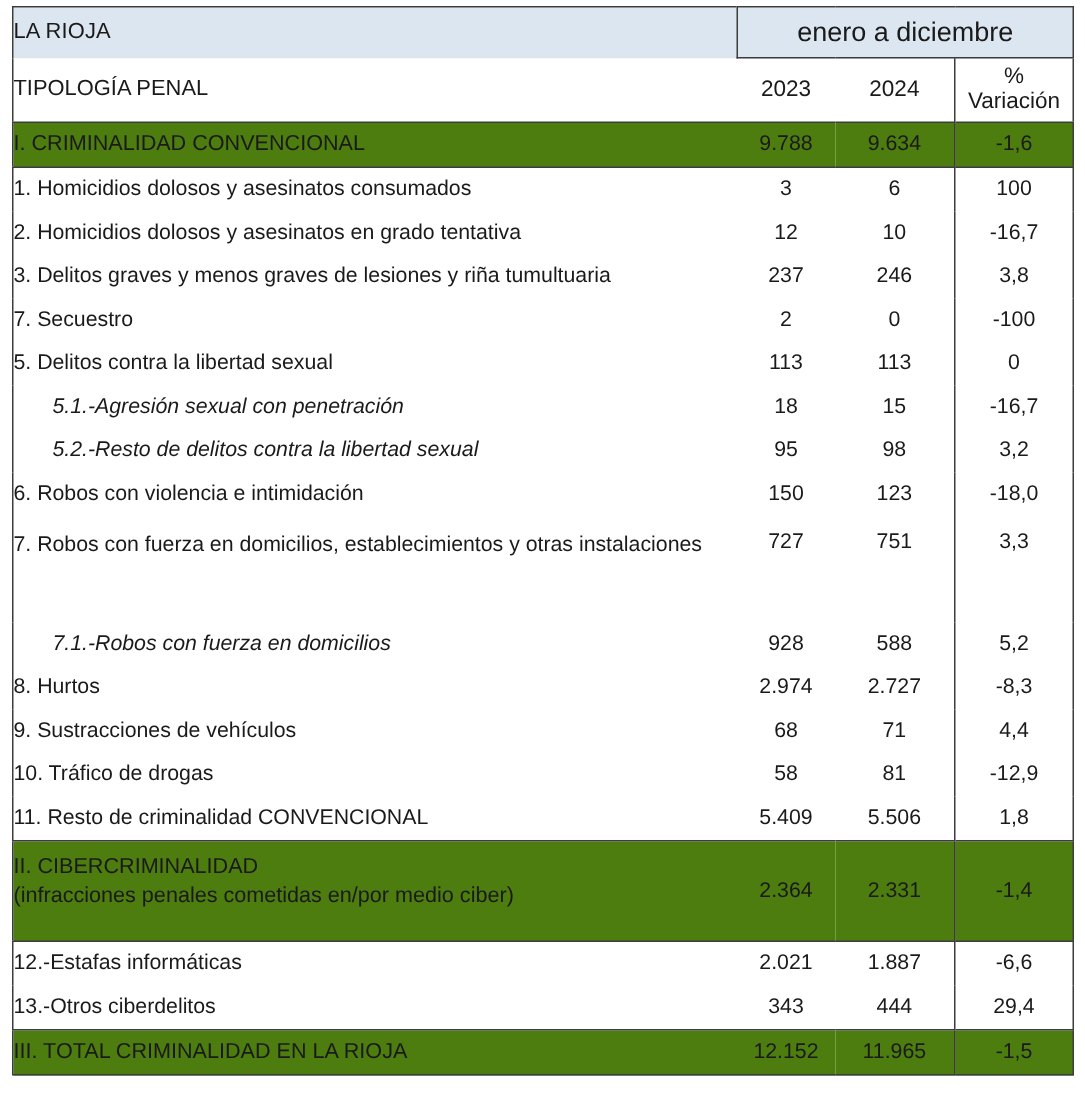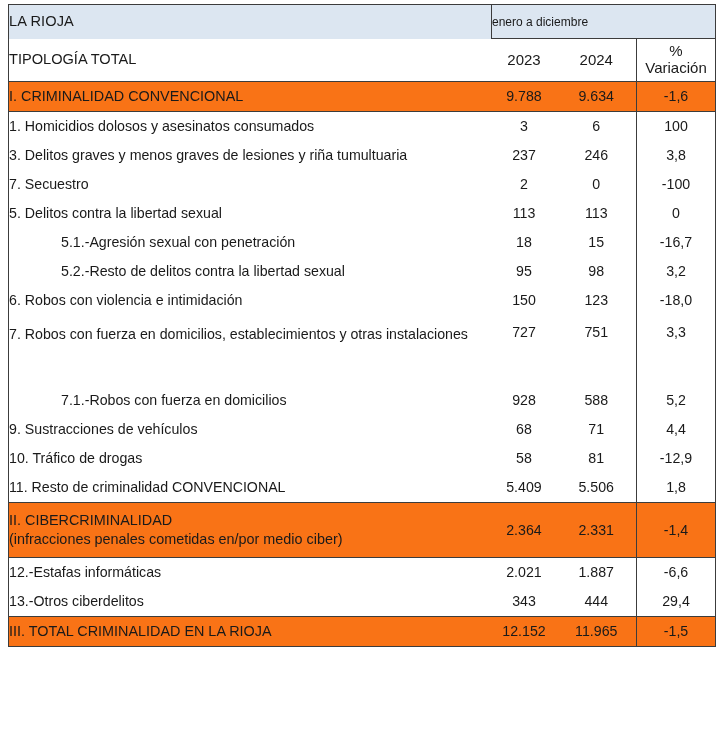--- a/index.html
+++ b/index.html
@@ -64,65 +64,65 @@
   
   .hdr-region td {
     background: #dce6f1;
     height: 33px;
   }
   .hdr-region .lbl {
     font-size: 14.6px;
     letter-spacing: .1px;
   }
   .hdr-region .period {
-    text-align: left;
+    text-align: center;
     border-left: 1px solid #3c3c3c;
     border-bottom: 1px solid #3c3c3c;
-    font-size: 12px;
+    font-size: 18px;
   }
 
   .hdr-cols td {
     background: #ffffff;
     height: 36px;
     border-bottom: 1px solid #3c3c3c;
     border-top: 1px solid #3c3c3c;
   }
   .hdr-cols .lbl { font-size: 14.6px; }
   .hdr-cols .num { font-size: 15px; }
   .hdr-cols .num.two-line {
     line-height: 1.12;
     padding-top: 3px;
     padding-bottom: 3px;
   }
 
   
   tr.section td {
-    background: #f97316;
+    background: #4d7c0f;
     height: 29px;
   }
   tr.section .lbl { font-size: 14.4px; }
   tr.section.top-rule td { border-top: 1px solid #3c3c3c; }
   tr.section.bottom-rule td { border-bottom: 1px solid #3c3c3c; }
 
   
   tr.data td {
     background: #ffffff;
     height: 29px;
   }
 
-  tr.indent .lbl { padding-left: 52px; }
+  tr.indent .lbl { padding-left: 26px; font-style: italic; }
 
   
   tr.tall td { height: 62px; vertical-align: top; }
   tr.tall .lbl { line-height: 2.0; padding-top: 5px; }
   tr.tall .num { padding-top: 9px; vertical-align: top; }
 
   
   tr.section.tall2 td { height: 46px; vertical-align: middle; }
-  tr.section.tall2 .lbl { line-height: 1.34; padding-top: 4px; padding-bottom: 4px; }
+  tr.section.tall2 .lbl { line-height: 1.34; padding-top: 4px; padding-bottom: 16px; }
 
   .sub { display: block; }
 </style>
 </head>
 <body>
 
 <div class="page">
 
   <table class="crime-table">
     <colgroup>
@@ -132,21 +132,21 @@
       <col class="c-var">
     </colgroup>
     <tbody>
 
       <tr class="hdr-region">
         <td class="lbl">LA RIOJA</td>
         <td class="period" colspan="3">enero a diciembre</td>
       </tr>
 
       <tr class="hdr-cols">
-        <td class="lbl">TIPOLOGÍA TOTAL</td>
+        <td class="lbl">TIPOLOGÍA PENAL</td>
         <td class="num">2023</td>
         <td class="num">2024</td>
         <td class="num var two-line">
           <span class="sub">%</span>
           <span class="sub">Variación</span>
         </td>
       </tr>
 
     <tr class="section top-rule bottom-rule">
           <td class="lbl">I. CRIMINALIDAD CONVENCIONAL</td>
@@ -154,20 +154,26 @@
           <td class="num">9.634</td>
           <td class="num var">-1,6</td>
         </tr>
         <tr class="data">
           <td class="lbl">1. Homicidios dolosos y asesinatos consumados</td>
           <td class="num">3</td>
           <td class="num">6</td>
           <td class="num var">100</td>
         </tr>
         <tr class="data">
+          <td class="lbl">2. Homicidios dolosos y asesinatos en grado tentativa</td>
+          <td class="num">12</td>
+          <td class="num">10</td>
+          <td class="num var">-16,7</td>
+        </tr>
+        <tr class="data">
           <td class="lbl">3. Delitos graves y menos graves de lesiones y riña tumultuaria</td>
           <td class="num">237</td>
           <td class="num">246</td>
           <td class="num var">3,8</td>
         </tr>
         <tr class="data">
           <td class="lbl">7. Secuestro</td>
           <td class="num">2</td>
           <td class="num">0</td>
           <td class="num var">-100</td>
@@ -200,20 +206,26 @@
           <td class="lbl">7. Robos con fuerza en domicilios, establecimientos y otras instalaciones</td>
           <td class="num">727</td>
           <td class="num">751</td>
           <td class="num var">3,3</td>
         </tr>
         <tr class="data indent">
           <td class="lbl">7.1.-Robos con fuerza en domicilios</td>
           <td class="num">928</td>
           <td class="num">588</td>
           <td class="num var">5,2</td>
+        </tr>
+        <tr class="data">
+          <td class="lbl">8. Hurtos</td>
+          <td class="num">2.974</td>
+          <td class="num">2.727</td>
+          <td class="num var">-8,3</td>
         </tr>
         <tr class="data">
           <td class="lbl">9. Sustracciones de vehículos</td>
           <td class="num">68</td>
           <td class="num">71</td>
           <td class="num var">4,4</td>
         </tr>
         <tr class="data">
           <td class="lbl">10. Tráfico de drogas</td>
           <td class="num">58</td>

